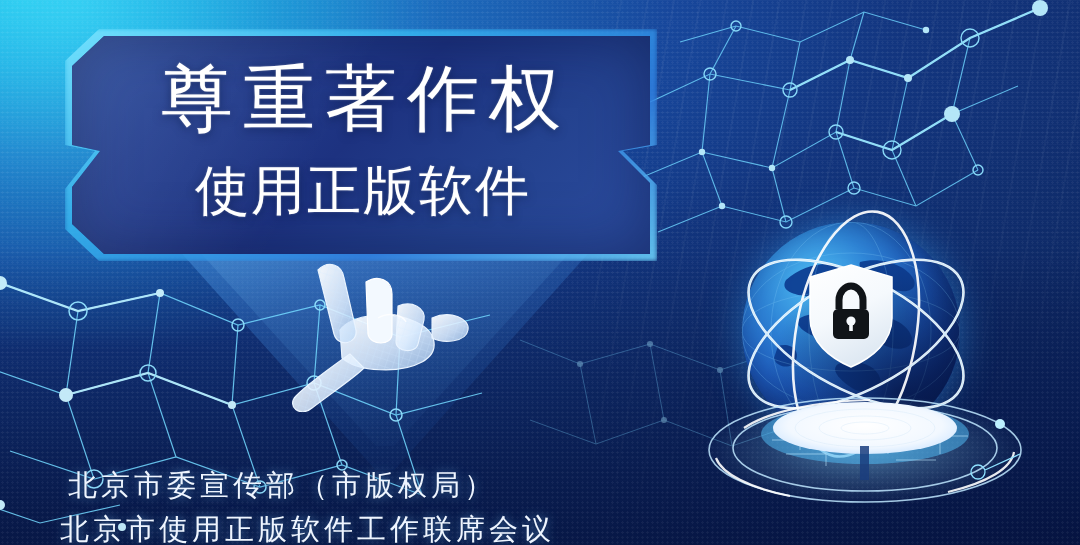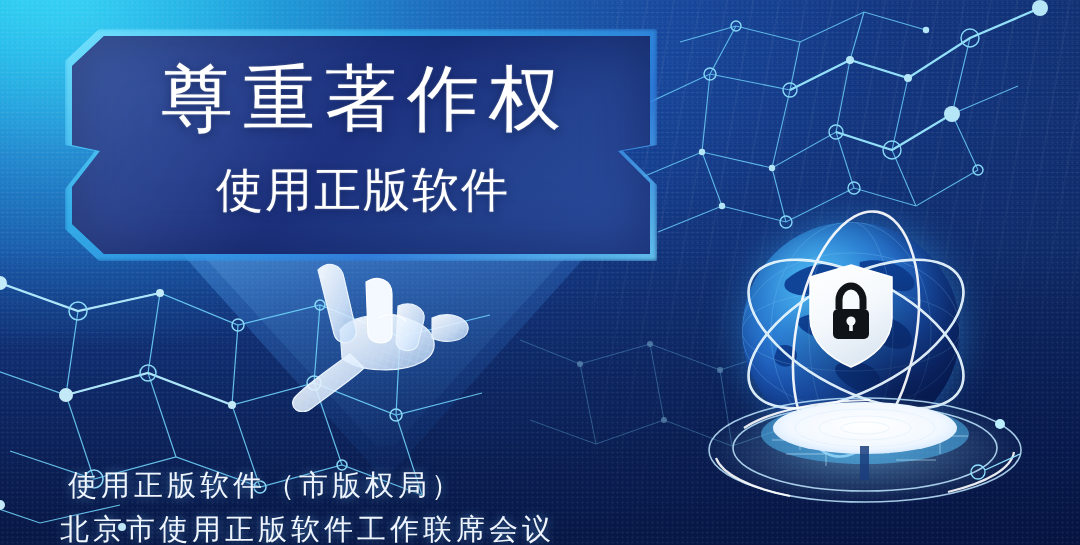--- a/index.html
+++ b/index.html
@@ -101,21 +101,21 @@
     text-align:center;
     color:#ffffff;
     font-weight:normal;
     text-shadow:0 2px 10px rgba(5,20,60,.55), 0 0 2px rgba(255,255,255,.4);
   }
   .headline .line1{
     font-size:72px;line-height:96px;letter-spacing:10px;
     padding-left:10px;
   }
   .headline .line2{
-    font-size:47px;line-height:88px;letter-spacing:2px;
+    font-size:54px;line-height:88px;letter-spacing:2px;
     padding-left:4px;
   }
 
   
   .hand{position:absolute;left:282px;top:252px;width:210px;height:160px;}
 
   
   .globe-wrap{position:absolute;left:700px;top:218px;width:330px;height:300px;}
   .globe{
     position:absolute;left:42px;top:4px;width:218px;height:218px;border-radius:50%;
@@ -390,17 +390,17 @@
         <circle cx="300" cy="36" r="5"></circle>
       </g>
       <g fill="none" stroke="#8fe2ff" stroke-width="1.3">
         <circle cx="278" cy="84" r="7"></circle>
         <path d="M285 82 L320 66"></path>
       </g>
     </svg>
   </div>
 
   <div class="org">
-    <div class="l1">使用正版软件（市版权局）</div>
+    <div class="l1">北京市委宣传部（市版权局）</div>
     <div class="l2">北京市使用正版软件工作联席会议</div>
   </div>
 
 </div>
 
 </body></html>

